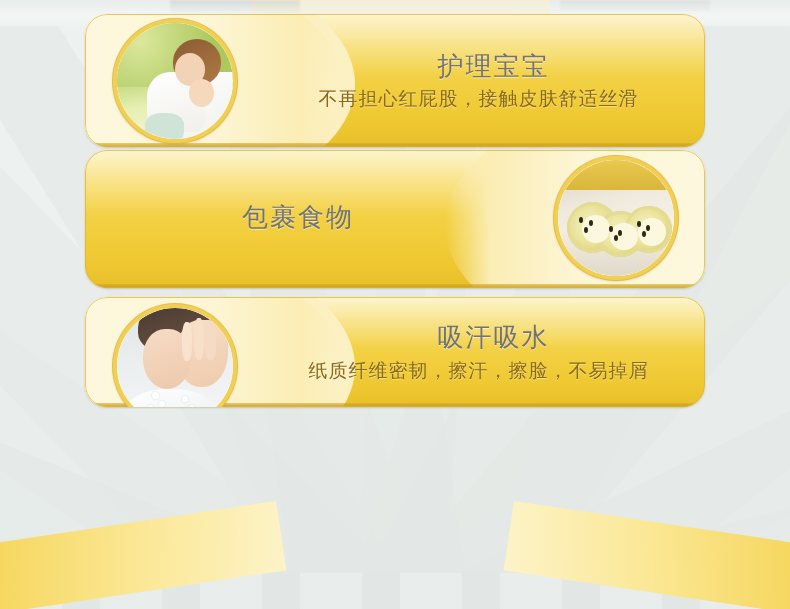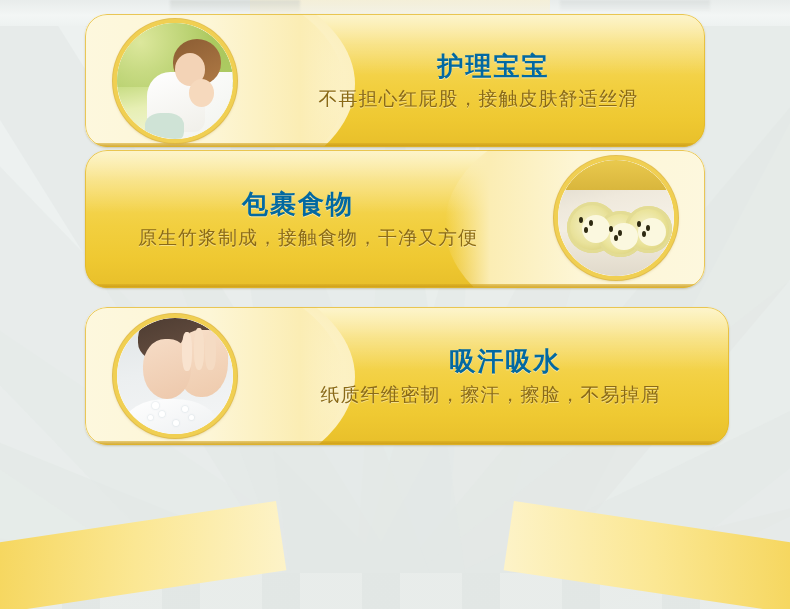--- a/index.html
+++ b/index.html
@@ -43,21 +43,21 @@
   #bg .botstripes{position:absolute;left:0;bottom:0;width:100%;height:36px;
       background:repeating-linear-gradient(90deg,#e9edeb 0 62px,#e2e7e5 62px 100px);
       opacity:.9;}
 
   
   #panels{position:absolute;left:85px;top:14px;width:620px;height:560px;}
   .panel{position:absolute;left:0;width:620px;overflow:hidden;
          border-radius:22px;box-shadow:0 1px 2px rgba(150,130,60,.35);}
   .p1{top:0;height:133px;}
   .p2{top:136px;height:138px;}
-  .p3{top:293px;height:138px;padding-left:24px;}
+  .p3{top:283px;height:110px;}
   .p4{top:418px;height:141px;}
 
   
   .panel .base{position:absolute;inset:0;
     background:linear-gradient(180deg,#fbe88f 0%,#f6d95e 22%,#f2cf3f 55%,#efc932 78%,#e8bf2a 100%);
     border-radius:22px;}
   .panel .sheen{position:absolute;left:0;right:0;top:0;height:46%;
     background:linear-gradient(180deg,rgba(255,255,255,.55),rgba(255,255,255,0));
     border-radius:22px 22px 0 0;}
   .panel .rim{position:absolute;inset:0;border-radius:22px;
@@ -88,21 +88,21 @@
   .p2 .circ{right:27px;top:6px;}
   .p3 .circ{left:28px;top:7px;}
   .p4 .circ{right:27px;top:7px;}
   .circ .ph{position:absolute;inset:0;border-radius:50%;overflow:hidden;}
 
   
   .txt{position:absolute;top:0;bottom:0;display:flex;flex-direction:column;
        justify-content:center;align-items:center;}
   .p1 .txt,.p3 .txt{left:175px;right:8px;}
   .p2 .txt,.p4 .txt{left:8px;right:182px;text-align:right;}
-  .title{font-size:26px;font-weight:bold;color:#0369a1;letter-spacing:2px;
+  .title{font-size:26px;font-weight:normal;color:#737373;letter-spacing:2px;
          line-height:1.25;margin-bottom:4px;
          text-shadow:0 1px 0 rgba(255,255,255,.5);}
   .sub{font-size:19px;color:#8a6a17;letter-spacing:1px;line-height:1.3;
        text-shadow:0 1px 0 rgba(255,255,255,.4);white-space:nowrap;}
   .p1 .title,.p3 .title{margin-left:30px;}
   .p2 .title,.p4 .title{margin-left:-20px;}
 
   
   .ph i{position:absolute;display:block;}
   
@@ -252,21 +252,20 @@
         <i class="sd" style="left:44%;top:57%"></i>
           <i class="sd" style="left:52%;top:60%"></i>
         <i class="sd" style="left:48%;top:65%"></i>
         <i class="sd" style="left:68%;top:53%"></i>
           <i class="sd" style="left:76%;top:56%"></i>
         <i class="sd" style="left:72%;top:61%"></i>
       </div>
     </div>
     <div class="txt">
       <div class="title">包裹食物</div>
-      <div class="sub">原生竹浆制成，接触食物，干净又方便</div>
     </div>
   </div>
 
   <div class="panel p3">
     <div class="base"></div>
     <div class="sheen"></div>
     <div class="lobe-l"></div>
     <div class="lobe-l2"></div>
     <div class="botline"></div>
     <div class="rim"></div>

